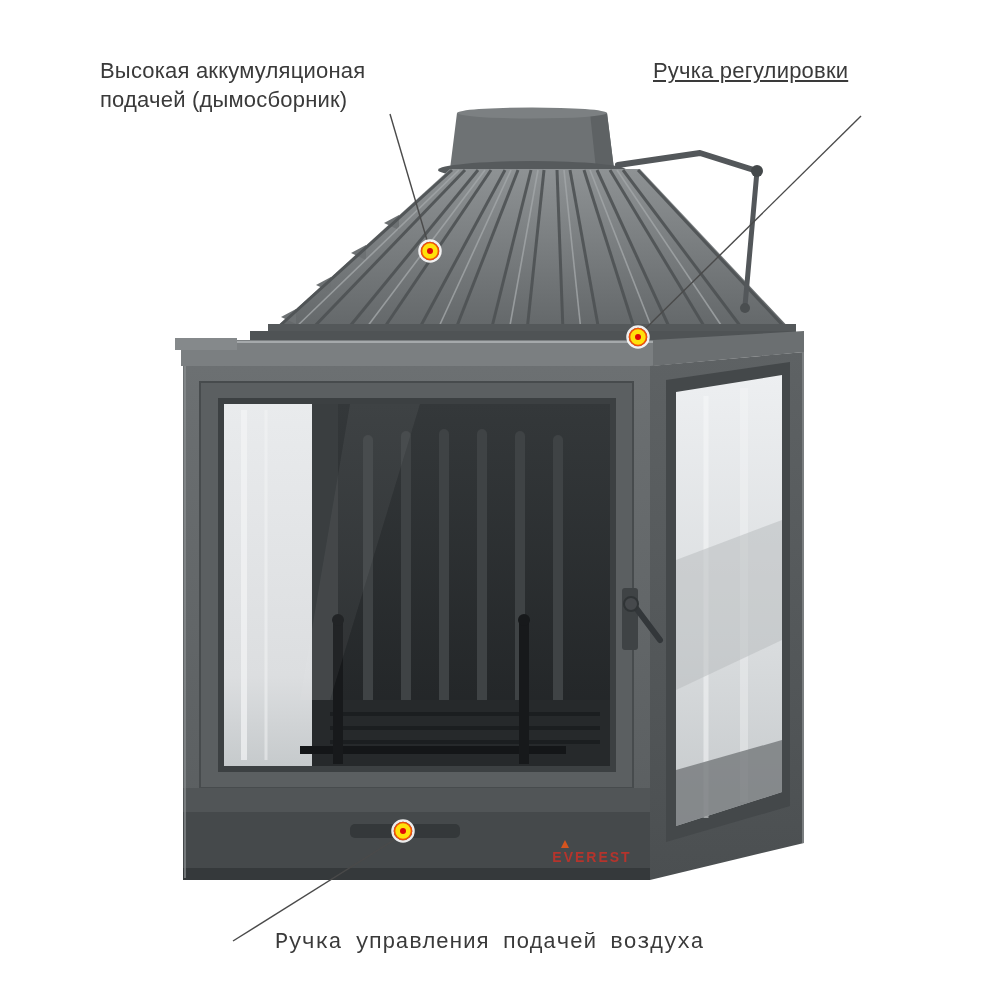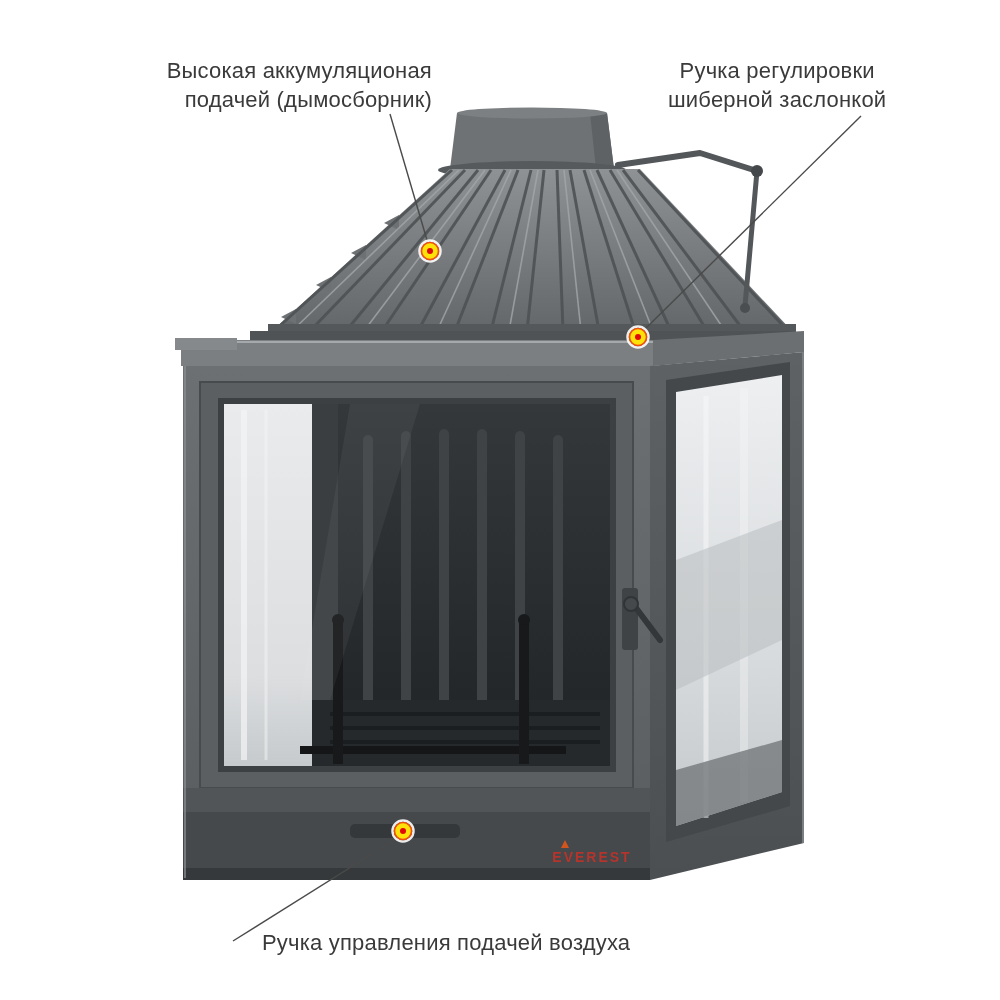--- a/index.html
+++ b/index.html
@@ -6,23 +6,23 @@
   body {
     width:1000px; height:1000px; background:#ffffff; position:relative;
     overflow:hidden; font-family:"Liberation Sans","DejaVu Sans",sans-serif;
   }
   .canvas { position:absolute; inset:0; width:1000px; height:1000px; }
   .scene { position:absolute; left:0; top:0; }
   .label {
     position:absolute; color:#3a3a3a; font-size:22px; line-height:1.32;
     letter-spacing:.2px; white-space:nowrap;
   }
-  .label-chamber { left:100px; top:56px; width:332px; text-align:right; }
-  .label-damper  { left:668px; top:56px; text-align:center; }
-  .label-air     { left:262px; top:928px; }
+  .label-chamber { left:100px; top:56px; width:332px; text-align:left; }
+  .label-damper  { left:653px; top:56px; text-align:right;text-decoration:underline; }
+  .label-air     { left:275px; top:928px;font-family:Liberation Mono, monospace; }
 </style>
 </head>
 <body>
 
 <div class="canvas">
 
   <svg class="scene" width="1000" height="1000" viewBox="0 0 1000 1000">
     <defs>
       <linearGradient id="gradHood" x1="0" y1="0" x2="0" y2="1">
         <stop offset="0" stop-color="#8e9294"></stop>
@@ -205,20 +205,19 @@
     </g>
   </svg>
 
   <div class="label label-chamber">
     <div>Высокая аккумуляционая</div>
     <div>подачей (дымосборник)</div>
   </div>
 
   <div class="label label-damper">
     <div>Ручка регулировки</div>
-    <div>шиберной заслонкой</div>
   </div>
 
   <div class="label label-air">
     <span>Ручка управления подачей воздуха</span>
   </div>
 
 </div>
 
 </body></html>

